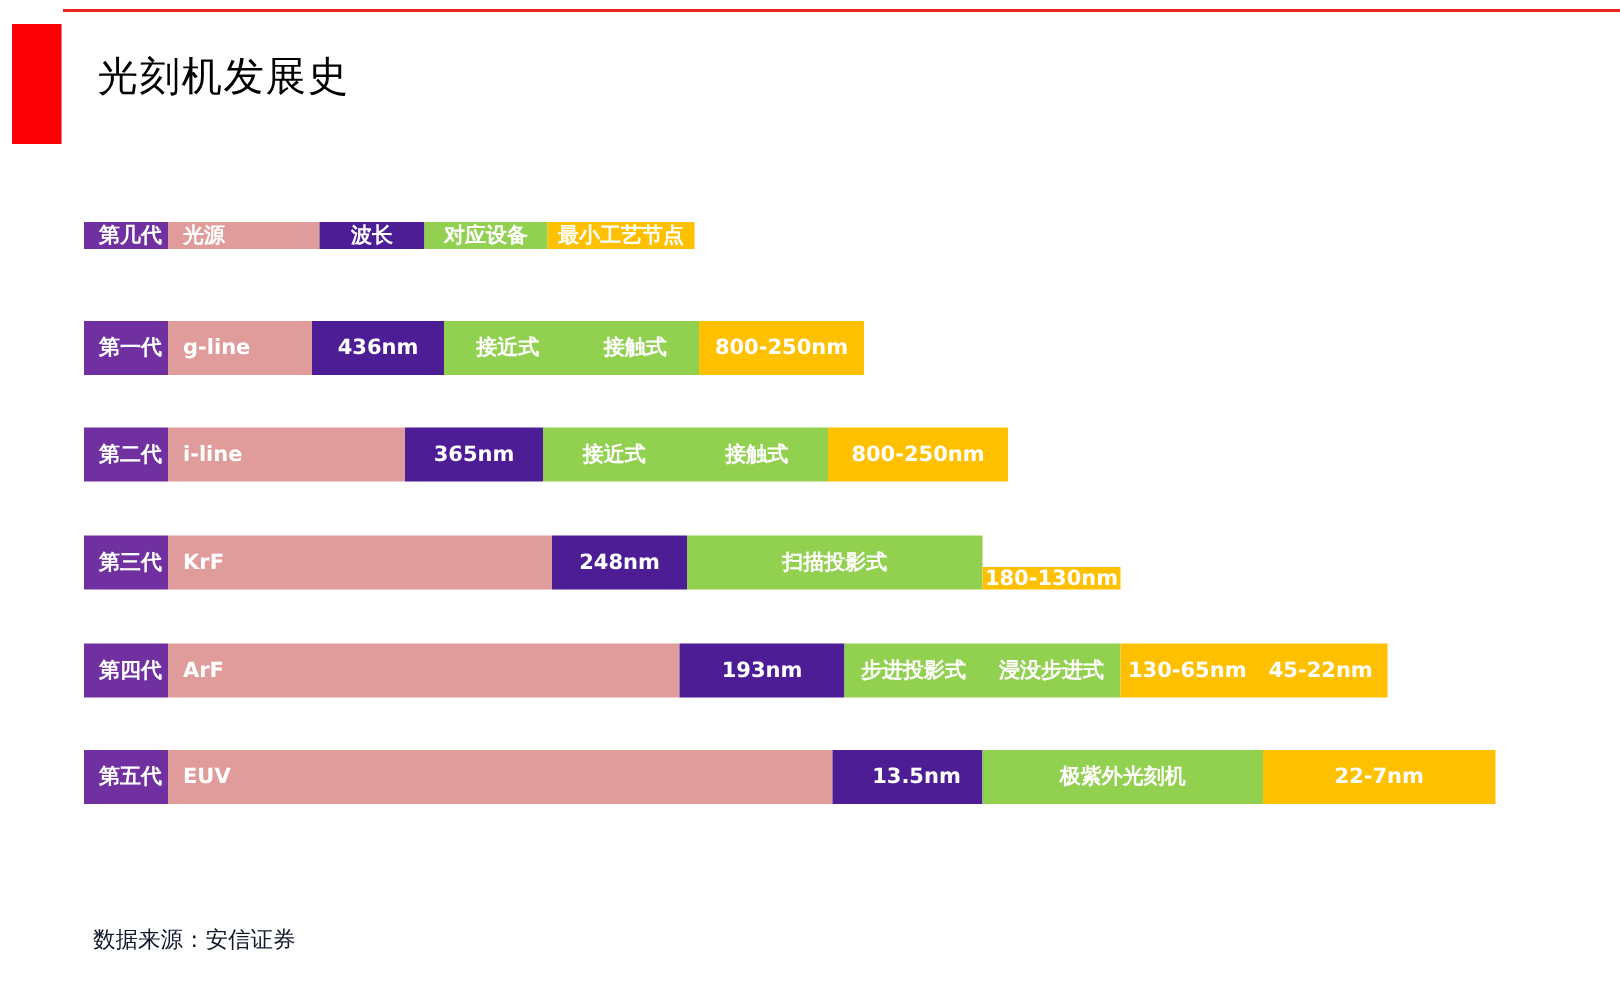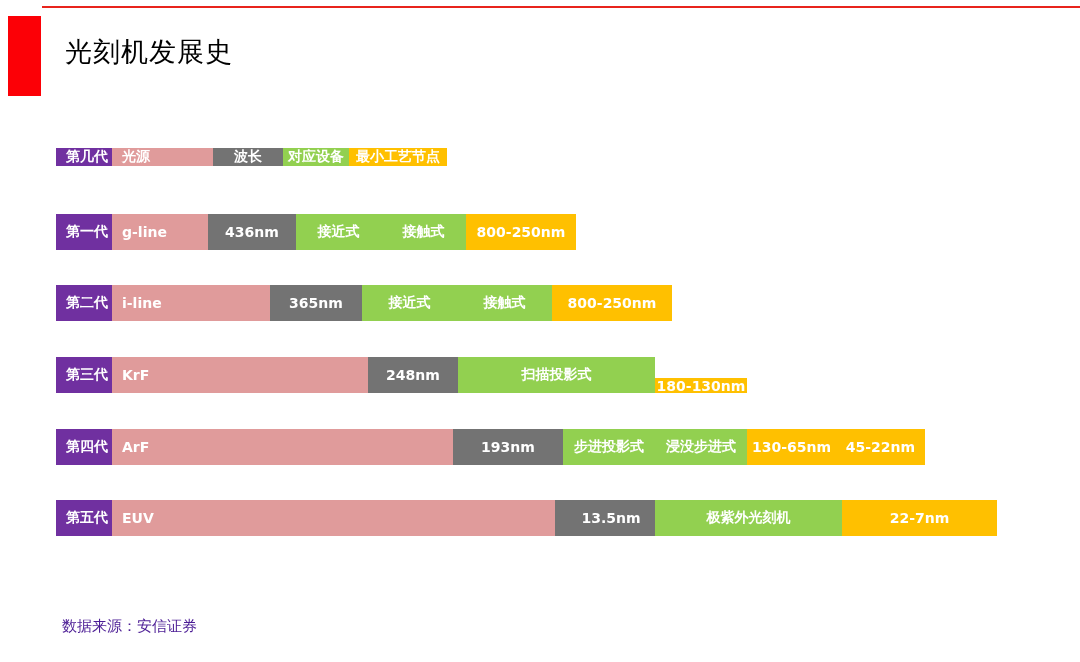--- a/index.html
+++ b/index.html
@@ -83,21 +83,21 @@
 
   
   .seg.left-label {
     justify-content: flex-start;
     padding-left: 10px;
   }
 
   
   .seg.gen    { background: #7030a0; }
   .seg.src    { background: #e09b9b; }
-  .seg.wave   { background: #737373; }
+  .seg.wave   { background: #4c1d95; }
   .seg.equip  { background: #92d050; }
   .seg.node   { background: #ffc000; }
 
   
   .subcells {
     display: flex;
     flex-direction: row;
     width: 100%;
     height: 100%;
   }
@@ -108,39 +108,39 @@
     justify-content: center;
     white-space: nowrap;
   }
 
   
   #source-note {
     position: absolute;
     left: 62px;
     top: 617px;
     font-size: 15px;
-    color: #4c1d95;
+    color: #0f172a;
     font-family: "DejaVu Serif", "Liberation Serif", serif;
     white-space: nowrap;
   }
 </style>
 </head>
 <body>
 
 <div id="top-rule"></div>
 <div id="title-block"></div>
 <div id="page-title">光刻机发展史</div>
 
 <div id="chart">
 
 <div class="bar-row" style="top: 140px; height: 34px; align-items: center;">
       <div class="seg gen left-label" style="width: 56px;">第几代</div>
       <div class="seg src left-label" style="width: 101px;">光源</div>
       <div class="seg wave" style="width: 70px;">波长</div>
-      <div class="seg equip" style="width: 66px;">对应设备</div>
+      <div class="seg equip" style="width: 82px;">对应设备</div>
       <div class="seg node" style="width: 98px;">最小工艺节点</div>
     </div>
     <div class="bar-row" style="top: 214px; height: 36px;">
       <div class="seg gen left-label" style="width: 56px;">第一代</div>
       <div class="seg src left-label" style="width: 96px;">g-line</div>
       <div class="seg wave" style="width: 88px;">436nm</div>
       <div class="seg equip" style="width: 170px;">
         <div class="subcells">
           <div class="subcell">接近式</div>
           <div class="subcell">接触式</div>

